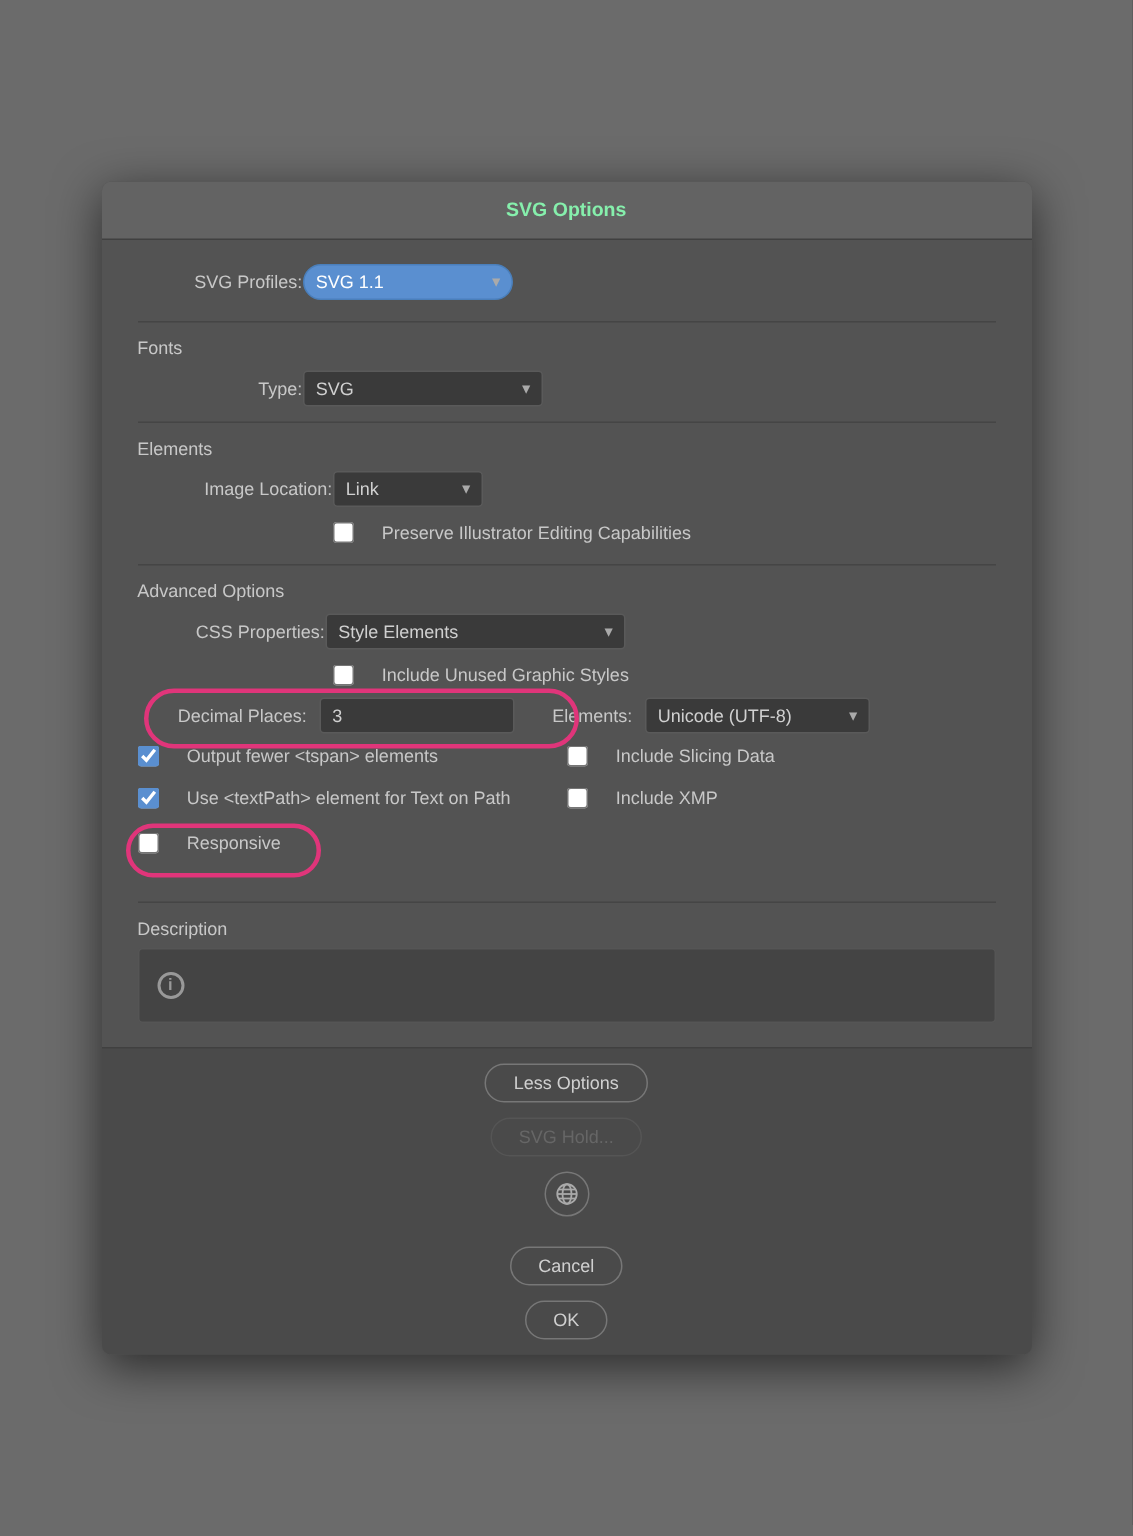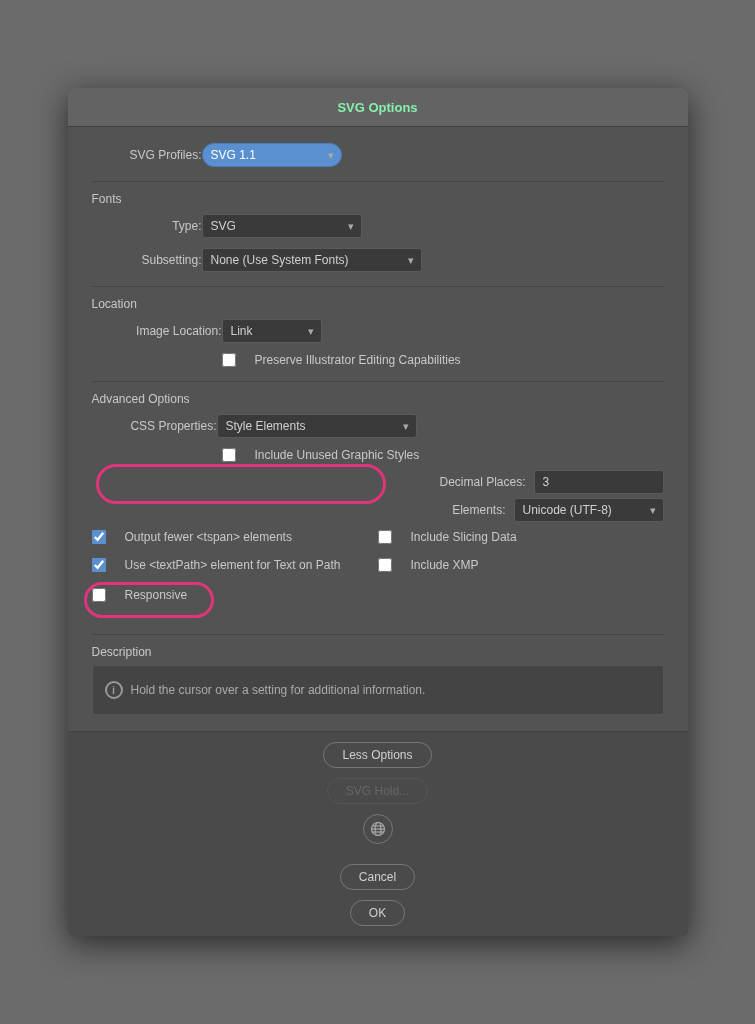--- a/index.html
+++ b/index.html
@@ -141,24 +141,23 @@
       width: 140px;
       outline: none;
     }
 
     .indent {
       margin-left: 120px;
     }
 
     .decimal-encoding-row {
       display: flex;
-      align-items: flex-end;
+      align-items: center;
       gap: 4px;
       position: relative;
-      flex-direction: column;
     }
 
     .decimal-places-group {
       display: flex;
       align-items: center;
       gap: 8px;
     }
 
     .encoding-group {
       display: flex;
@@ -291,36 +290,25 @@
       <span class="label" style="width:90px;">Type:</span>
       <div class="select-wrapper">
         <select class="type-select">
           <option>SVG</option>
           <option>Convert to Outline</option>
           <option>None</option>
         </select>
       </div>
     </div>
 
-    <div class="row" style="margin-left:20px; margin-bottom:14px;">
-      <span class="label" style="width:90px;">Subsetting:</span>
-      <div class="select-wrapper">
-        <select class="subsetting-select">
-          <option>None (Use System Fonts)</option>
-          <option>Only Glyphs Used</option>
-          <option>Common English</option>
-          <option>All Glyphs</option>
-        </select>
-      </div>
-    </div>
 
     <hr class="divider">
 
     
-    <div class="section-label">Location</div>
+    <div class="section-label">Elements</div>
 
     <div class="row" style="margin-left:20px;">
       <span class="label" style="width:110px;">Image Location:</span>
       <div class="select-wrapper">
         <select class="image-location-select">
           <option>Link</option>
           <option>Embed</option>
         </select>
       </div>
     </div>
@@ -403,21 +391,20 @@
       </div>
     </div>
 
     <hr class="divider">
 
     
     <div class="description-section">
       <div class="description-label">Description</div>
       <div class="description-box">
         <div class="info-icon">i</div>
-        <span class="description-text">Hold the cursor over a setting for additional information.</span>
       </div>
     </div>
 
   </div>
 
   <div class="dialog-footer">
     <button class="footer-btn">Less Options</button>
     <button class="footer-btn disabled" disabled="">SVG Hold...</button>
     <div class="globe-btn">
       <svg width="16" height="16" viewBox="0 0 16 16" fill="none">

